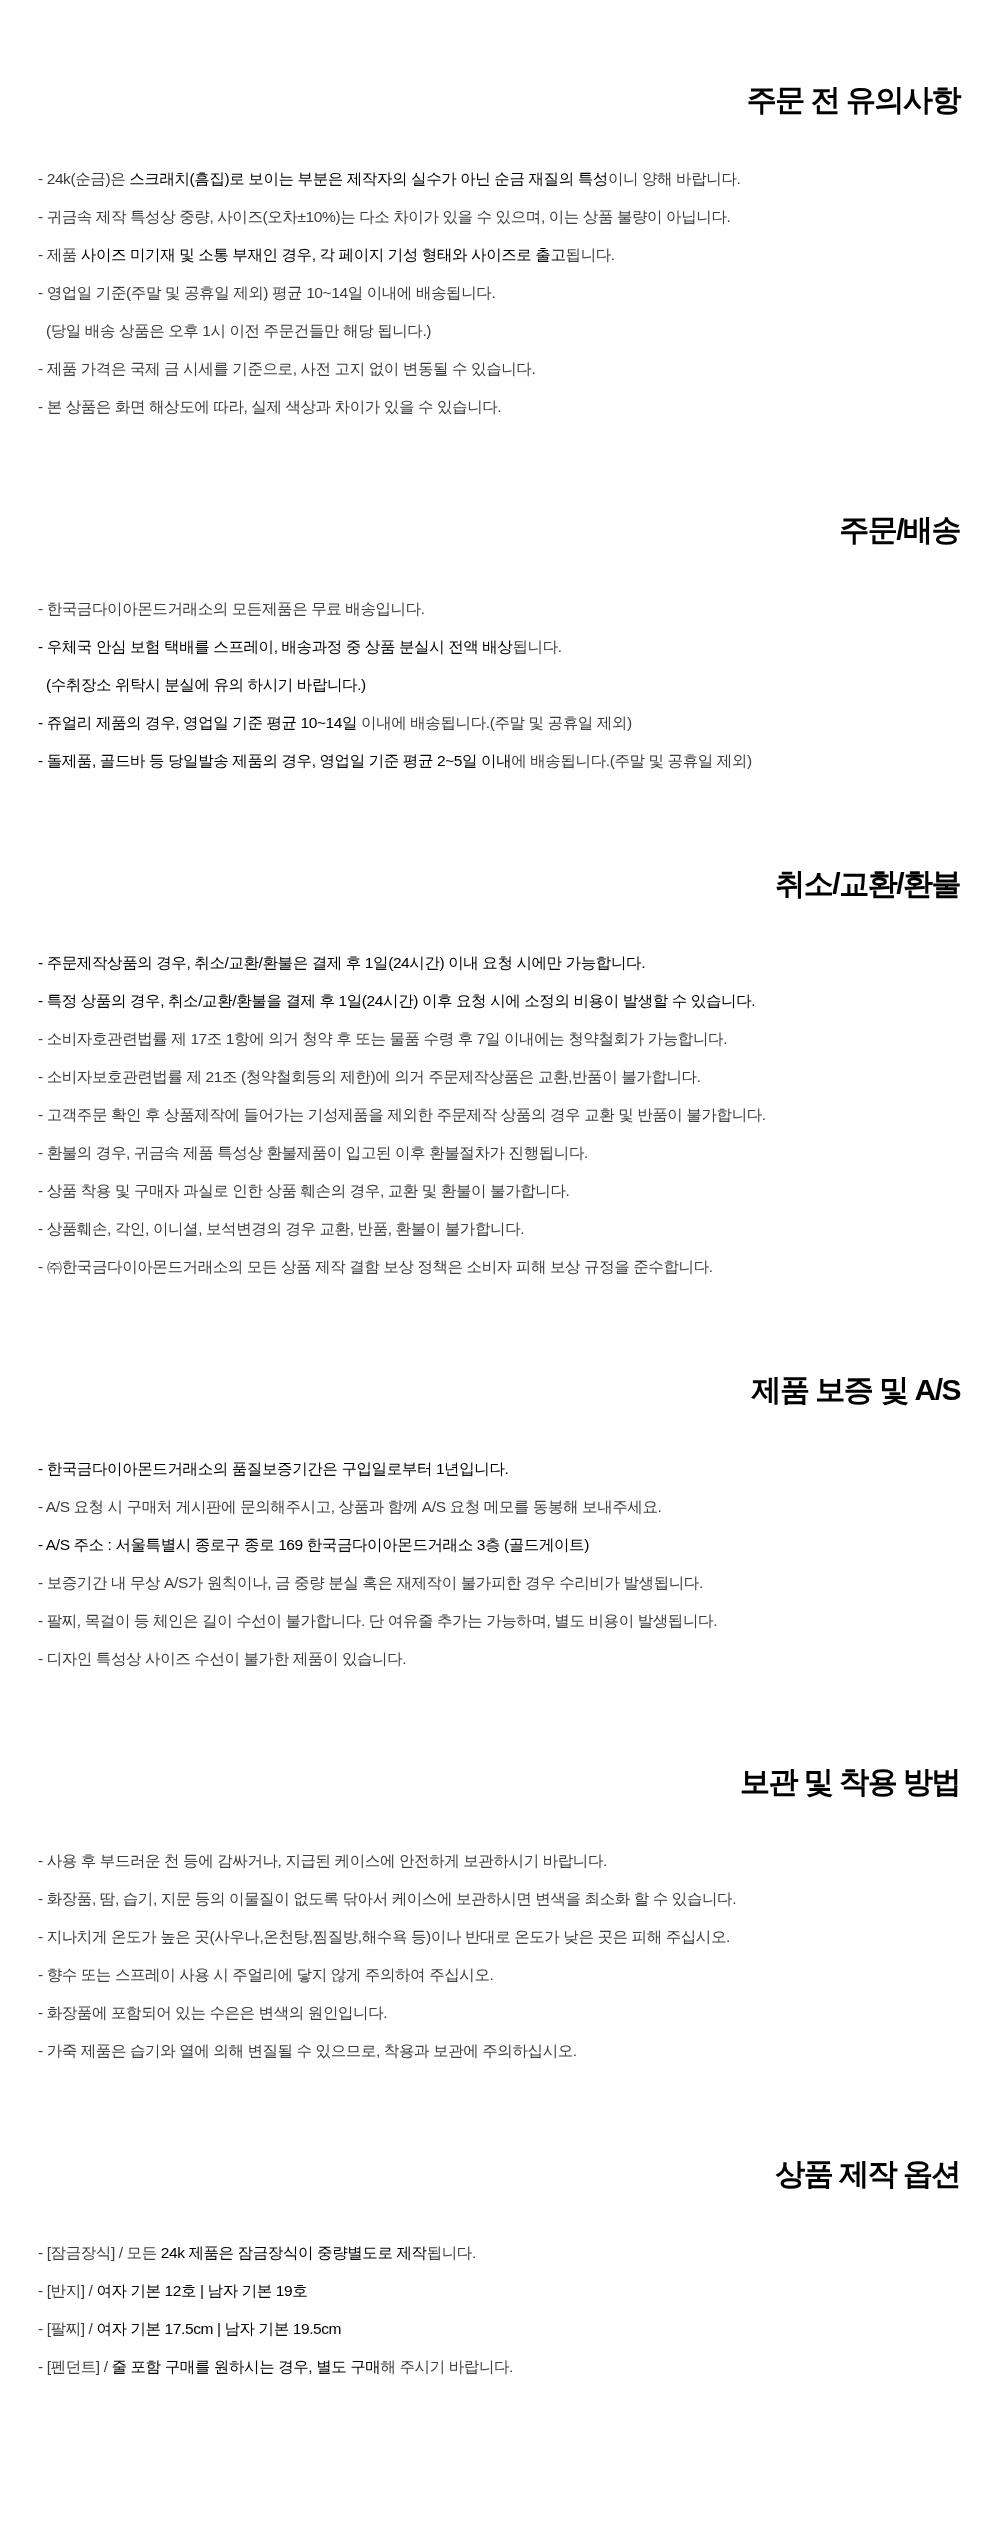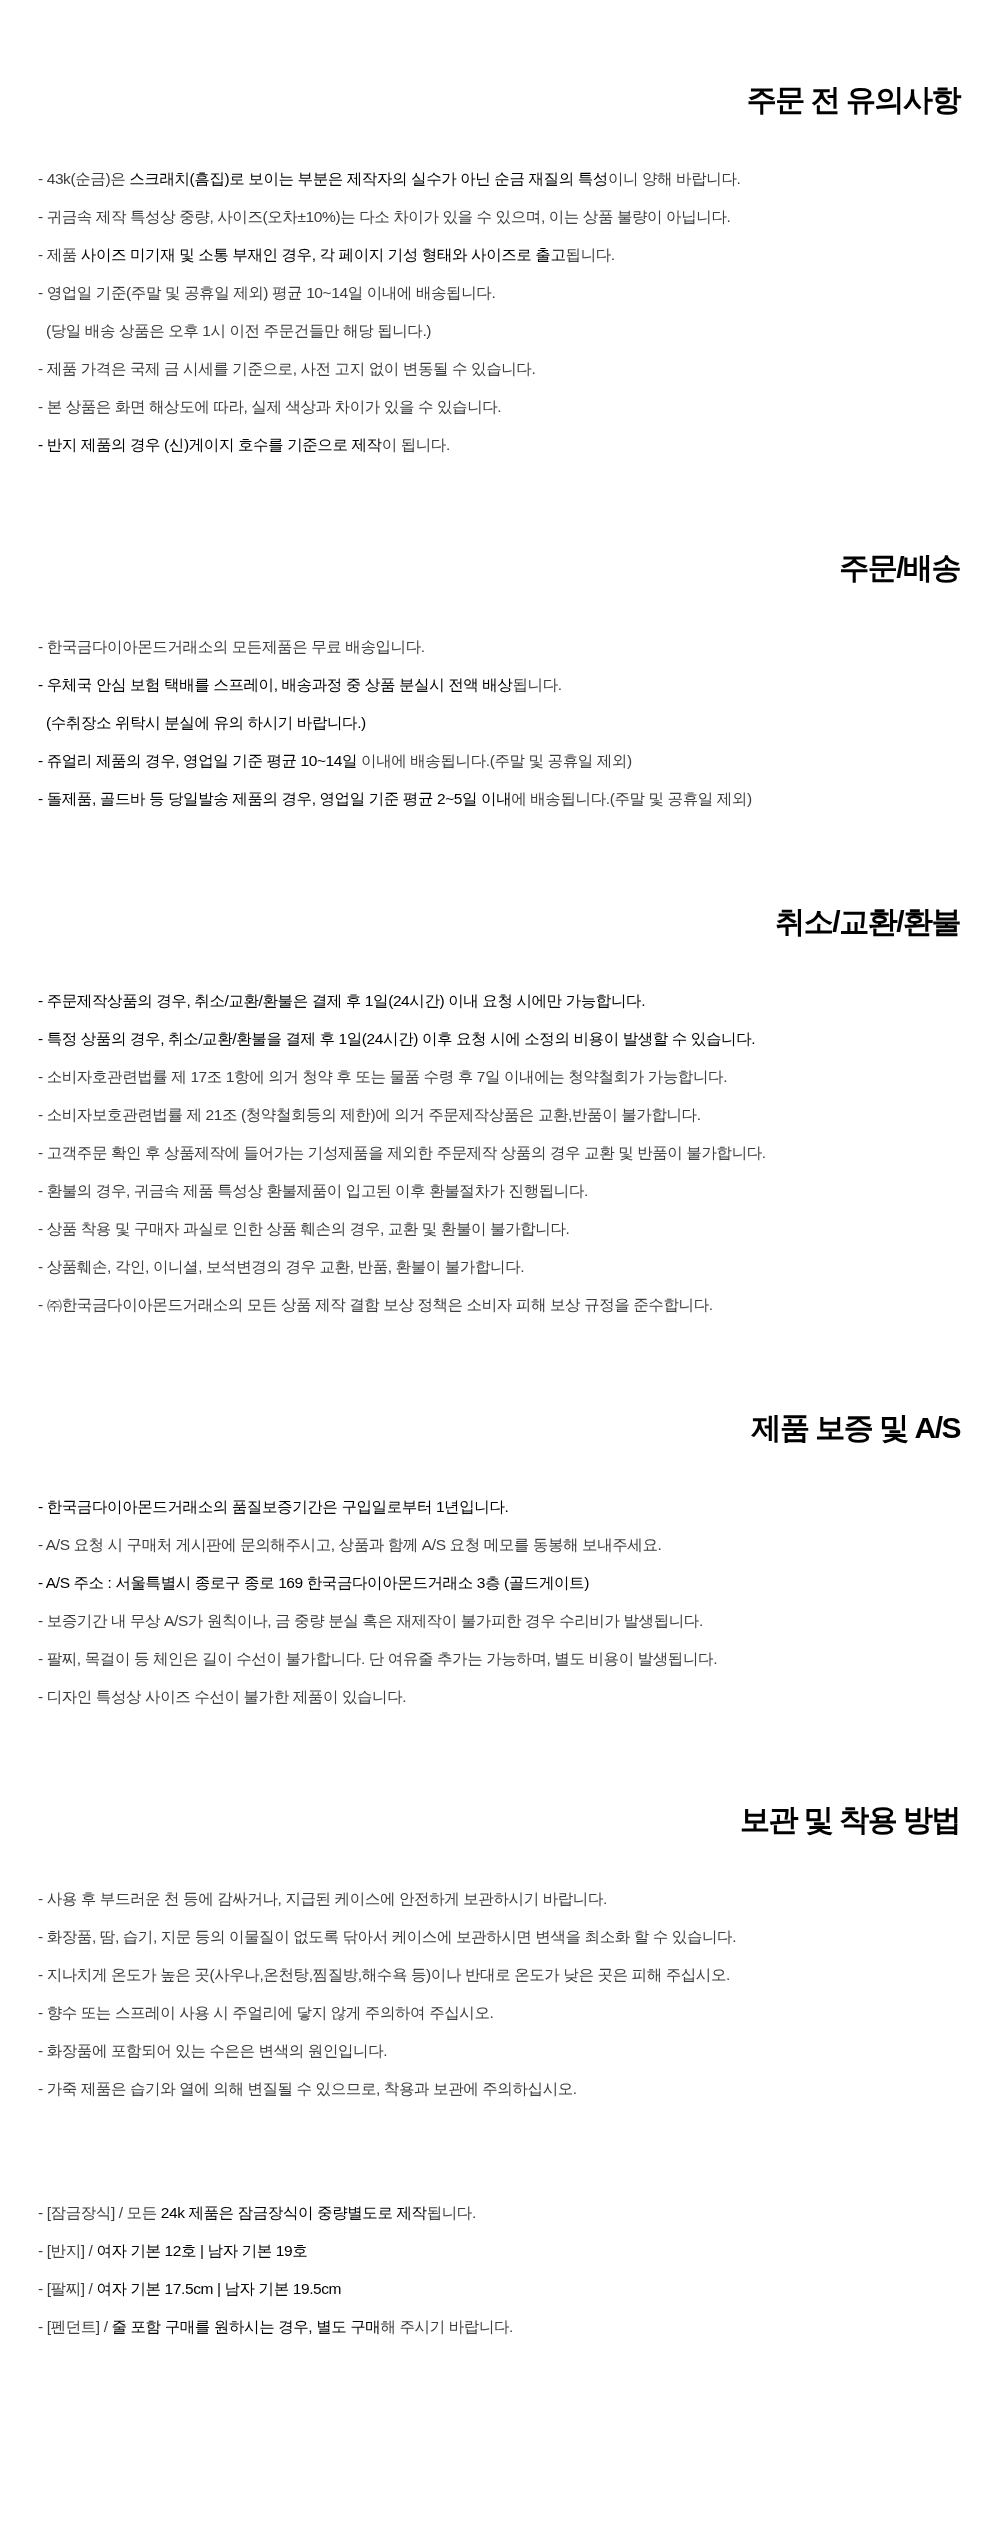--- a/index.html
+++ b/index.html
@@ -44,35 +44,34 @@
     padding-left: 8px;
   }
 </style>
 </head>
 <body>
 
 <main class="page" id="page-root" style="background: rgb(255, 255, 255);">
   <section class="sec">
     <h2 class="sec-title">주문 전 유의사항</h2>
     <div class="lines">
-  <p class="line"><span class="seg-n">- 43k(순금)은 </span><span class="seg-b">스크래치(흠집)로 보이는 부분은 제작자의 실수가 아닌 순금 재질의 특성</span><span class="seg-n">이니 양해 바랍니다.</span></p>
+  <p class="line"><span class="seg-n">- 24k(순금)은 </span><span class="seg-b">스크래치(흠집)로 보이는 부분은 제작자의 실수가 아닌 순금 재질의 특성</span><span class="seg-n">이니 양해 바랍니다.</span></p>
 
   <p class="line"><span class="seg-n">- 귀금속 제작 특성상 중량, 사이즈(오차±10%)는 다소 차이가 있을 수 있으며, 이는 상품 불량이 아닙니다.</span></p>
 
   <p class="line"><span class="seg-n">- 제품 </span><span class="seg-b">사이즈 미기재 및 소통 부재인 경우, 각 페이지 기성 형태와 사이즈로 출고</span><span class="seg-n">됩니다.</span></p>
 
   <p class="line"><span class="seg-n">- 영업일 기준(주말 및 공휴일 제외) 평균 10~14일 이내에 배송됩니다.</span></p>
 
   <p class="line indent"><span class="seg-n">(당일 배송 상품은 오후 1시 이전 주문건들만 해당 됩니다.)</span></p>
 
   <p class="line"><span class="seg-n">- 제품 가격은 국제 금 시세를 기준으로, 사전 고지 없이 변동될 수 있습니다.</span></p>
 
   <p class="line"><span class="seg-n">- 본 상품은 화면 해상도에 따라, 실제 색상과 차이가 있을 수 있습니다.</span></p>
 
-  <p class="line"><span class="seg-b">- </span><span class="seg-b">반지 제품의 경우 (신)게이지 호수를 기준으로 제작</span><span class="seg-n">이 됩니다.</span></p>
 </div>
   </section>
 
   <section class="sec">
     <h2 class="sec-title">주문/배송</h2>
     <div class="lines">
   <p class="line"><span class="seg-n">- 한국금다이아몬드거래소의 모든제품은 무료 배송입니다.</span></p>
 
   <p class="line"><span class="seg-b">- </span><span class="seg-b">우체국 안심 보험 택배를 스프레이, 배송과정 중 상품 분실시 전액 배상</span><span class="seg-n">됩니다.</span></p>
 
@@ -135,20 +134,21 @@
 
   <p class="line"><span class="seg-n">- 향수 또는 스프레이 사용 시 주얼리에 닿지 않게 주의하여 주십시오.</span></p>
 
   <p class="line"><span class="seg-n">- 화장품에 포함되어 있는 수은은 변색의 원인입니다.</span></p>
 
   <p class="line"><span class="seg-n">- 가죽 제품은 습기와 열에 의해 변질될 수 있으므로, 착용과 보관에 주의하십시오.</span></p>
 </div>
   </section>
 
   <section class="sec">
+    <h2 class="sec-title">상품 제작 옵션</h2>
     <div class="lines">
   <p class="line"><span class="seg-n">- [잠금장식] / 모든 </span><span class="seg-b">24k 제품은 잠금장식이 중량별도로 제작</span><span class="seg-n">됩니다.</span></p>
 
   <p class="line"><span class="seg-n">- [반지] / </span><span class="seg-b">여자 기본 12호 | 남자 기본 19호</span></p>
 
 
   <p class="line"><span class="seg-n">- [팔찌] / </span><span class="seg-b">여자 기본 17.5cm | 남자 기본 19.5cm</span></p>
 
 
   <p class="line"><span class="seg-n">- [펜던트] / </span><span class="seg-b">줄 포함 구매를 원하시는 경우, 별도 구매</span><span class="seg-n">해 주시기 바랍니다.</span></p>

